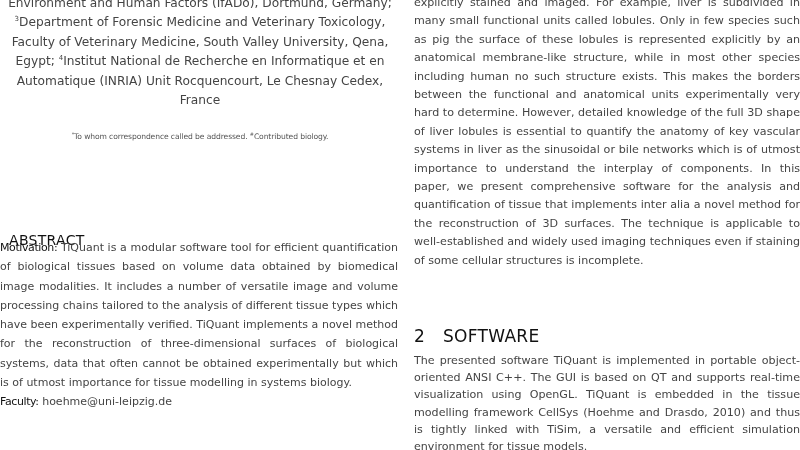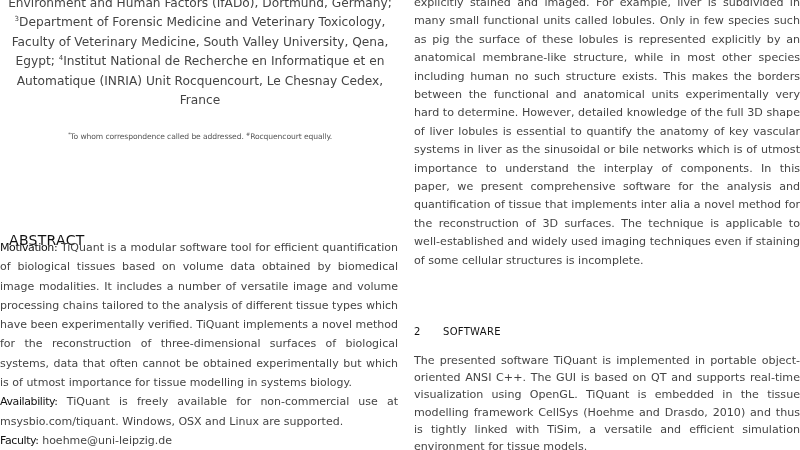--- a/index.html
+++ b/index.html
@@ -36,21 +36,21 @@
   .abstract .lbl { color: #111; font-weight: normal; letter-spacing: -0.4px; }
 
   .intro {
     position: absolute; left: 414px; top: -6px; width: 386px;
     font-size: 11.1px; line-height: 18.4px; color: #444; text-align: justify;
   }
   .intro p { margin: 0; }
 
   .sec-heading {
     position: absolute; left: 414px; top: 326px;
-    font-size: 10px; color: #111; letter-spacing: 0.3px;
+    font-size: 17px; color: #111; letter-spacing: 0.3px;
   }
   .sec-heading .num { display: inline-block; width: 29px; }
 
   .software {
     position: absolute; left: 414px; top: 352px; width: 386px;
     font-size: 11.1px; line-height: 17.2px; color: #444; text-align: justify;
   }
   .software p { margin: 0; }
 </style>
 </head>
@@ -58,33 +58,29 @@
 
 <div class="col left">
   <div class="affil">
     <span>Environment and Human Factors (IfADo), Dortmund, Germany;</span><br>
     <sup>3</sup><span>Department of Forensic Medicine and Veterinary Toxicology, Faculty of Veterinary Medicine, South Valley University, Qena, Egypt;</span>
     <sup>4</sup><span>Institut National de Recherche en Informatique et en Automatique (INRIA) Unit Rocquencourt, Le Chesnay Cedex, France</span>
   </div>
 
   <div class="footnote">
     <sup>*</sup><span>To whom correspondence called be addressed.</span>
-    <sup>#</sup><span>Rocquencourt equally.</span>
+    <sup>#</sup><span>Contributed biology.</span>
   </div>
 
   <div class="abstract-heading">ABSTRACT</div>
 
   <div class="abstract" style="top:238px;">
     <p>
       <span class="lbl">Motivation:</span>
       <span>TiQuant is a modular software tool for efficient quantification of biological tissues based on volume data obtained by biomedical image modalities. It includes a number of versatile image and volume processing chains tailored to the analysis of different tissue types which have been experimentally verified. TiQuant implements a novel method for the reconstruction of three-dimensional surfaces of biological systems, data that often cannot be obtained experimentally but which is of utmost importance for tissue modelling in systems biology.</span>
-    </p>
-    <p>
-      <span class="lbl">Availability:</span>
-      <span>TiQuant is freely available for non-commercial use at msysbio.com/tiquant. Windows, OSX and Linux are supported.</span>
     </p>
     <p>
       <span class="lbl">Faculty:</span>
       <span>hoehme@uni-leipzig.de</span>
     </p>
   </div>
 </div>
 
 <div class="intro">
   <p>explicitly stained and imaged. For example, liver is subdivided in many small functional units called lobules. Only in few species such as pig the surface of these lobules is represented explicitly by an anatomical membrane-like structure, while in most other species including human no such structure exists. This makes the borders between the functional and anatomical units experimentally very hard to determine. However, detailed knowledge of the full 3D shape of liver lobules is essential to quantify the anatomy of key vascular systems in liver as the sinusoidal or bile networks which is of utmost importance to understand the interplay of components. In this paper, we present comprehensive software for the analysis and quantification of tissue that implements inter alia a novel method for the reconstruction of 3D surfaces. The technique is applicable to well-established and widely used imaging techniques even if staining of some cellular structures is incomplete.</p>

